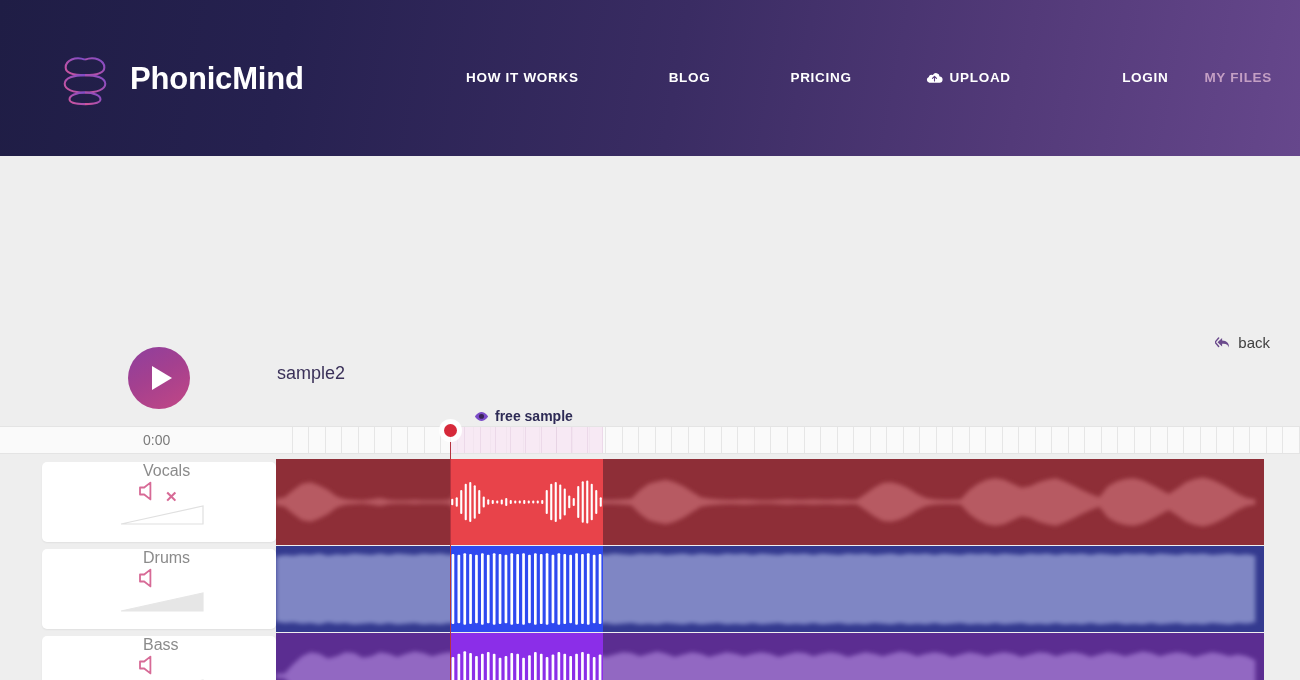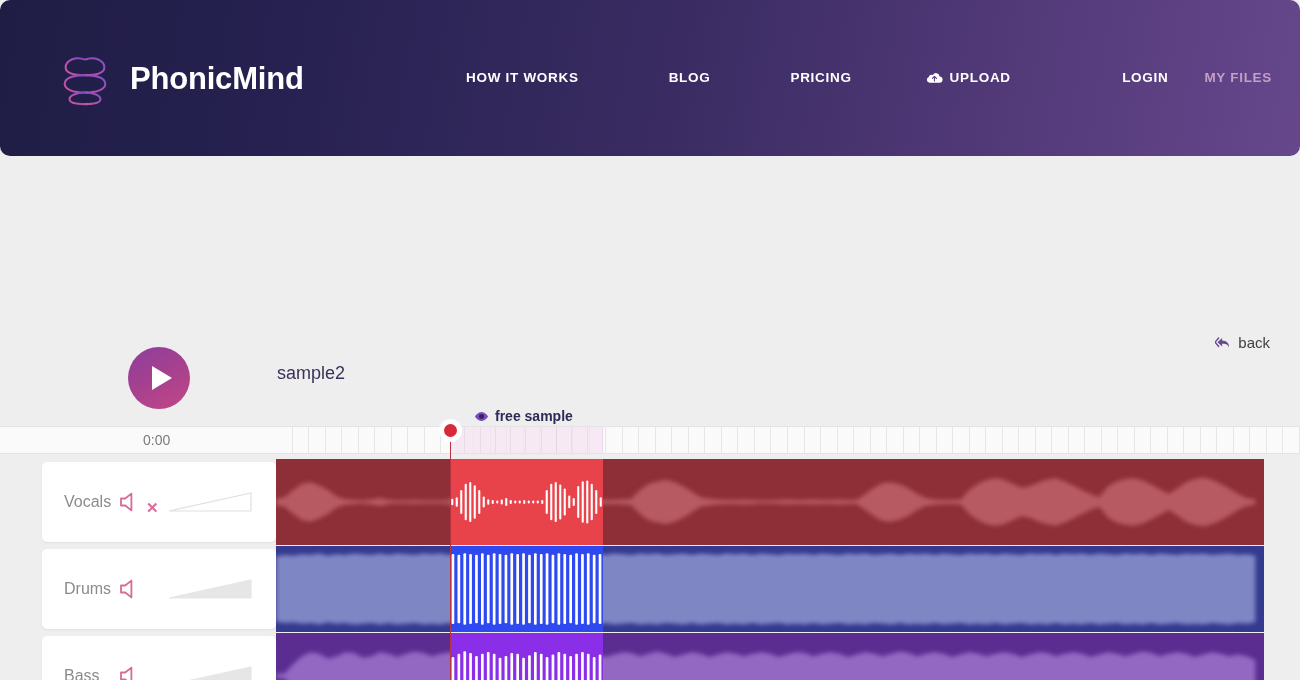--- a/index.html
+++ b/index.html
@@ -8,21 +8,21 @@
     font-family:"Liberation Sans", sans-serif;
     background:#eeeeee;
     overflow:hidden;
   }
 
   
   .header{
     position:relative;
     height:156px;
     background:linear-gradient(100deg,#1f1d45 0%,#262150 22%,#3a2c63 52%,#533a79 78%,#66478c 100%);
-    display:flex; align-items:center;border-radius:10px;
+    display:flex; align-items:center;
   }
   .brand{
     position:absolute; left:56px; top:50px;
     display:flex; align-items:center; gap:16px;
   }
   .brand-logo{ width:58px; height:58px; display:block; }
   .brand-name{
     color:#ffffff; font-size:31px; font-weight:700;
     letter-spacing:-0.2px;
   }
@@ -120,20 +120,21 @@
   .tracks{ position:absolute; left:0; top:303px; width:1300px; }
   .track{
     position:relative; height:86px; margin-bottom:1px;
   }
   .track-panel{
     position:absolute; left:42px; top:3px;
     width:234px; height:80px;
     background:#ffffff; border-radius:5px;
     display:flex; align-items:center;
     box-shadow:0 1px 2px rgba(0,0,0,.06);
+    flex-direction:column;
   }
   .track-label{
     width:76px; padding-left:22px;
     font-size:16px; color:#8b8b8b;
   }
   .spk-wrap{ position:relative; width:44px; display:flex; align-items:center; cursor:pointer; }
   .mute-x{
     position:absolute; left:28px; top:9px;
     color:#d76a96; font-size:15px; font-weight:700; line-height:1;
   }

